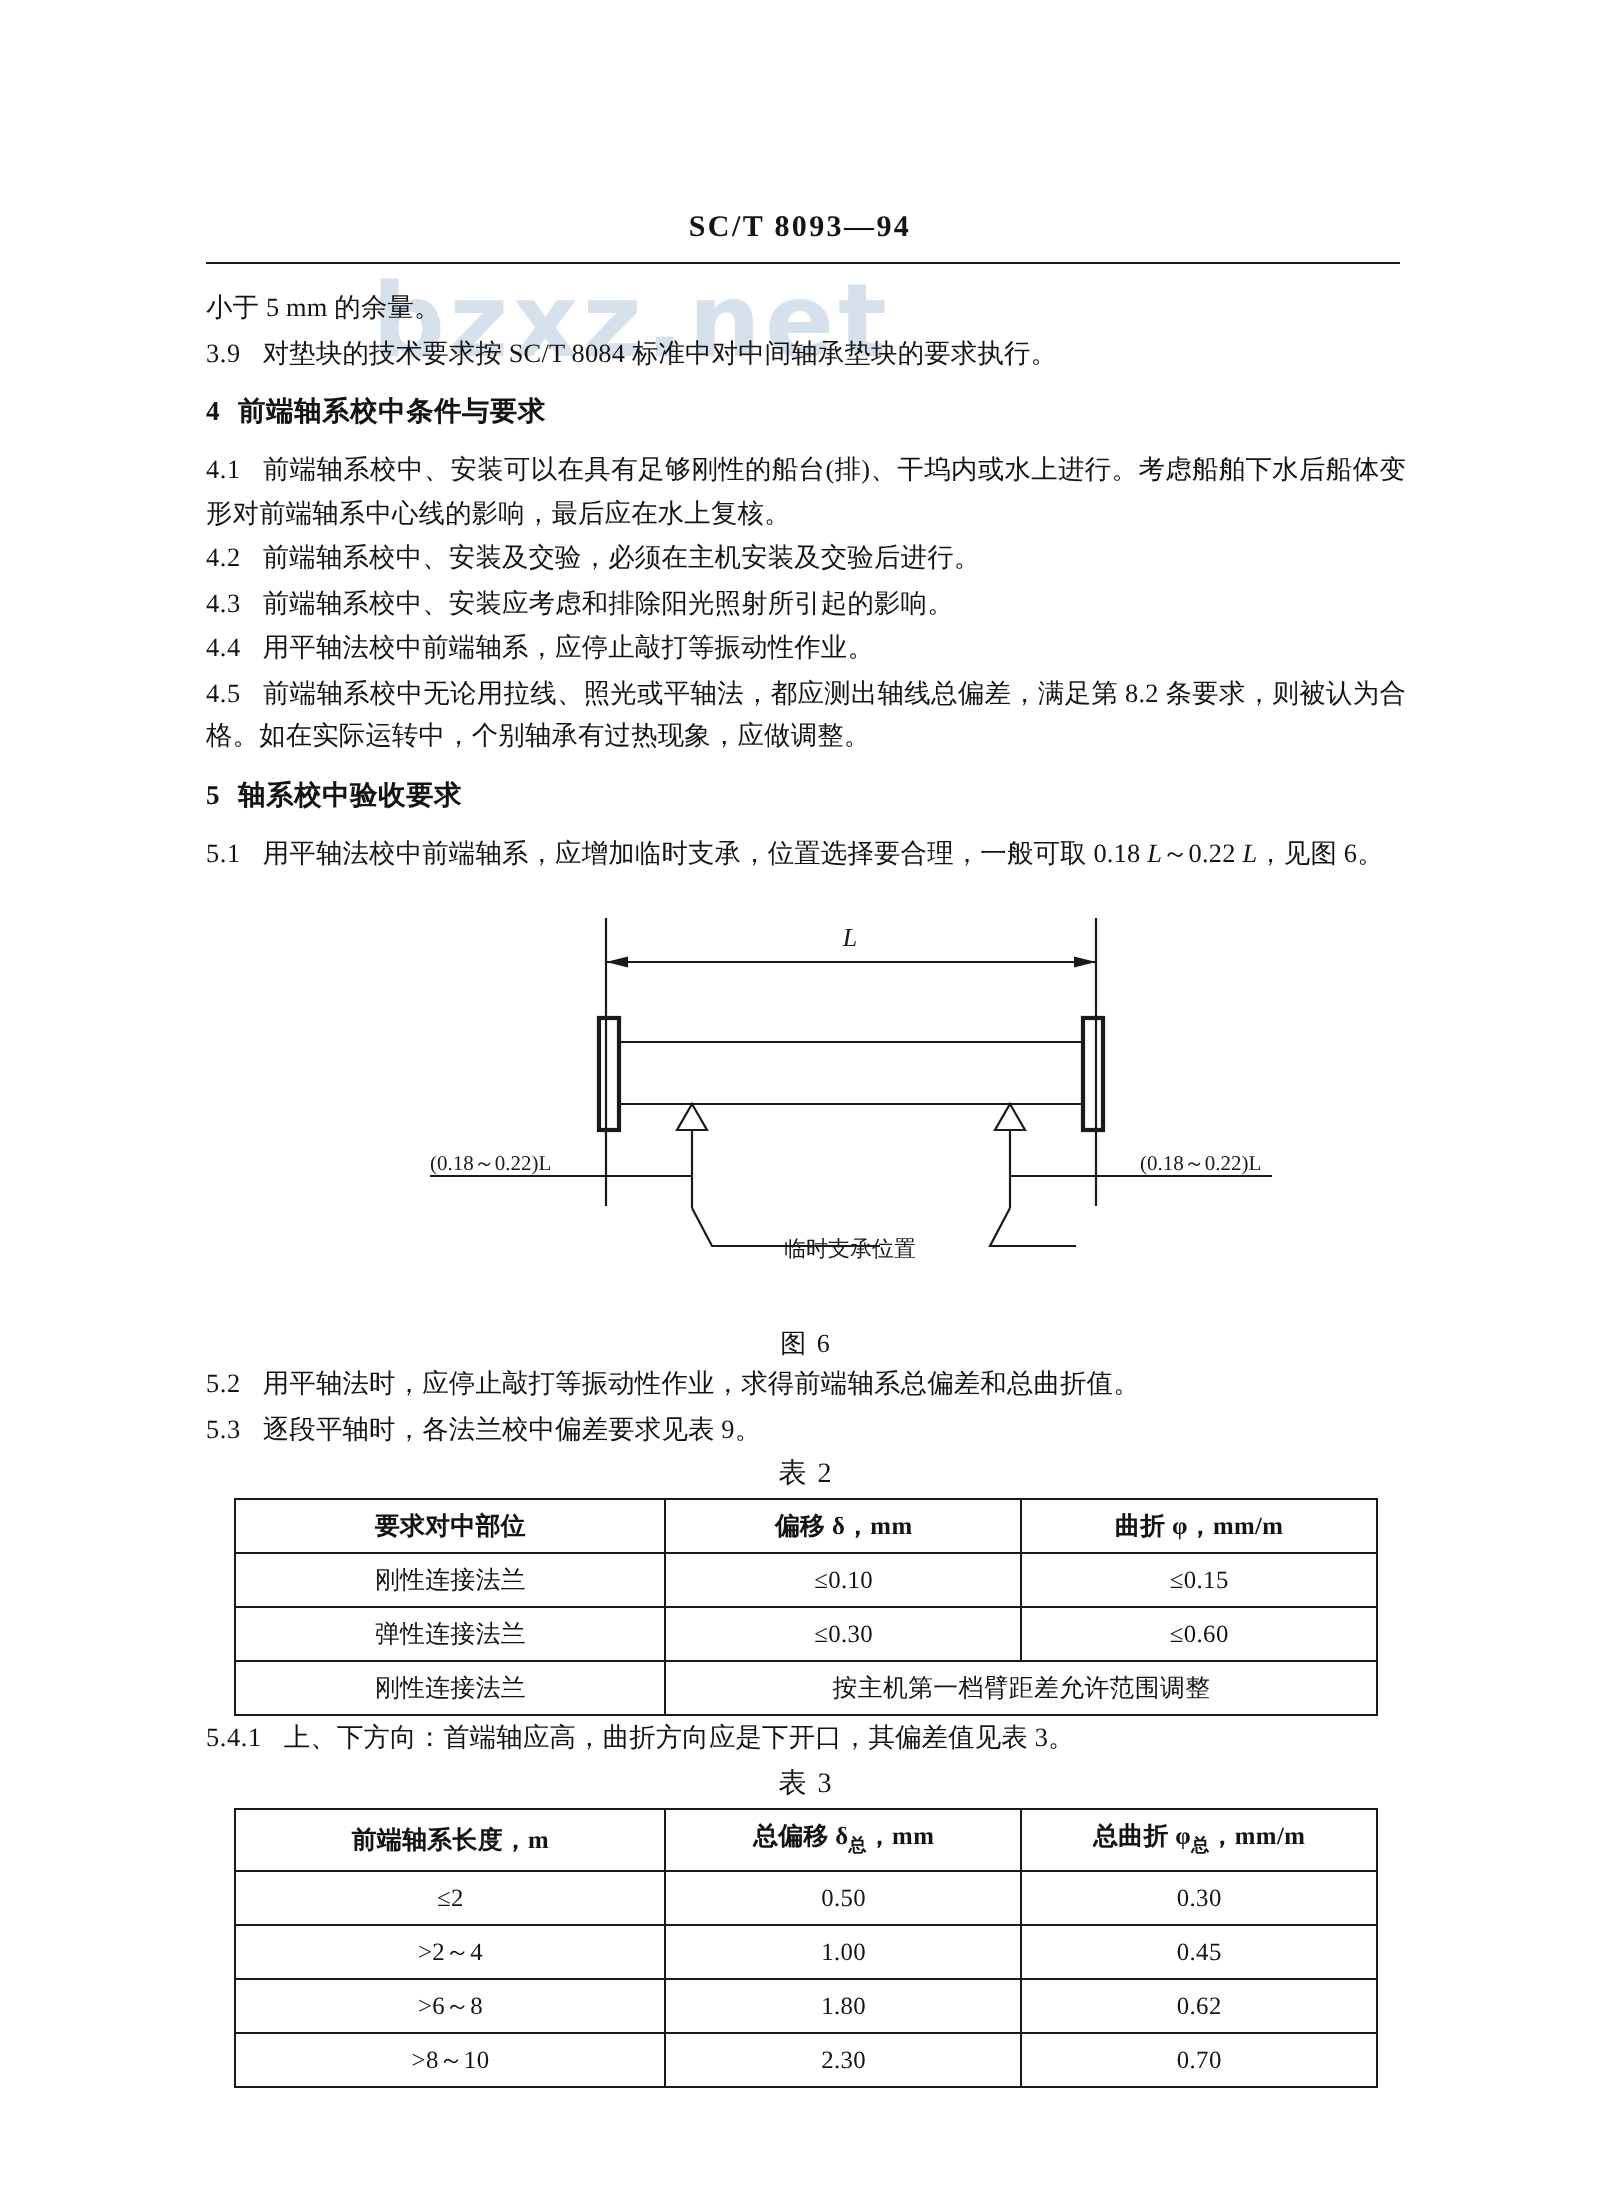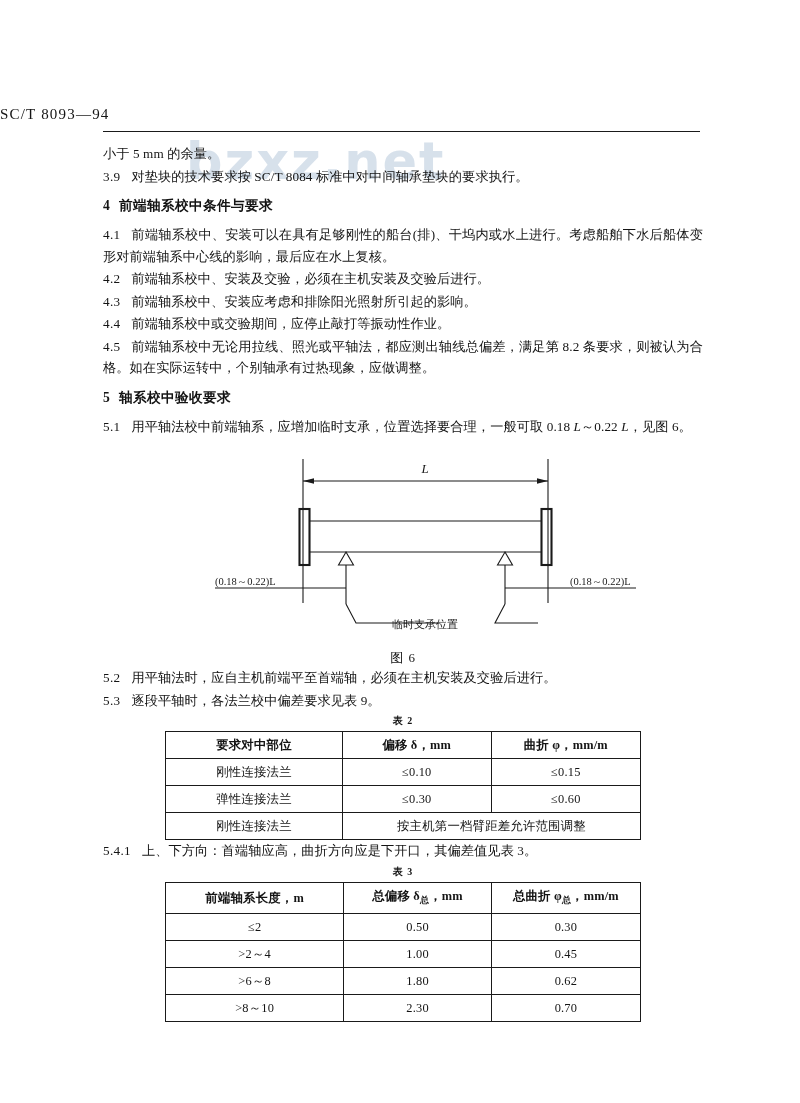--- a/index.html
+++ b/index.html
@@ -37,23 +37,24 @@
     white-space: nowrap;
   }
 
   .content { position: relative; z-index: 2; }
 
   
   .doc-header {
     position: absolute;
     left: 0; right: 0;
     top: 106px;
+    text-align: center;
     font-family: "Liberation Serif", serif;
     font-size: 15px;
-    font-weight: 400;
+    font-weight: 700;
     letter-spacing: 1.2px;
   }
   .header-rule {
     position: absolute;
     left: 103px;
     top: 131px;
     width: 597px;
     height: 0;
     border-top: 1.6px solid #1a1a1a;
   }
@@ -94,35 +95,34 @@
 
   
   .figure-wrap {
     position: relative;
     height: 196px;
     margin-top: 14px;
   }
   .figure-caption {
     text-align: center;
     font-size: 13px;
-    margin-top: 2px;
+    margin-top: 16px;
     letter-spacing: 1px;
   }
 
   
   .table-title {
     text-align: center;
-    font-size: 10px;
+    font-size: 14px;
     letter-spacing: 1px;
     margin: 3px 0 3px 0;
-    font-weight: bold;
   }
   table.std {
     border-collapse: collapse;
-    width: 476px;
+    width: 572px;
     margin: 0 auto;
     font-size: 12.4px;
   }
   table.std th, table.std td {
     border: 1px solid #1a1a1a;
     text-align: center;
     padding: 5px 4px 5px 4px;
     font-weight: normal;
     line-height: 16px;
     letter-spacing: 0.2px;
@@ -152,21 +152,21 @@
       <p class="para"><span class="num">3.9</span><span class="gap"></span><span>对垫块的技术要求按 SC/T 8084 标准中对中间轴承垫块的要求执行。</span></p>
 
       <h3 class="sec"><span class="num">4</span><span class="gap"></span><span>前端轴系校中条件与要求</span></h3>
 
       <p class="para"><span class="num">4.1</span><span class="gap"></span><span>前端轴系校中、安装可以在具有足够刚性的船台(排)、干坞内或水上进行。考虑船舶下水后船体变形对前端轴系中心线的影响，最后应在水上复核。</span></p>
 
       <p class="para"><span class="num">4.2</span><span class="gap"></span><span>前端轴系校中、安装及交验，必须在主机安装及交验后进行。</span></p>
 
       <p class="para"><span class="num">4.3</span><span class="gap"></span><span>前端轴系校中、安装应考虑和排除阳光照射所引起的影响。</span></p>
 
-      <p class="para"><span class="num">4.4</span><span class="gap"></span><span>前端轴系校中或交验期间，应停止敲打等振动性作业。</span></p>
+      <p class="para"><span class="num">4.4</span><span class="gap"></span><span>用平轴法校中前端轴系，应停止敲打等振动性作业。</span></p>
 
       <p class="para"><span class="num">4.5</span><span class="gap"></span><span>前端轴系校中无论用拉线、照光或平轴法，都应测出轴线总偏差，满足第 8.2 条要求，则被认为合格。如在实际运转中，个别轴承有过热现象，应做调整。</span></p>
 
       <h3 class="sec"><span class="num">5</span><span class="gap"></span><span>轴系校中验收要求</span></h3>
 
       <p class="para"><span class="num">5.1</span><span class="gap"></span><span>用平轴法校中前端轴系，应增加临时支承，位置选择要合理，一般可取 0.18 </span><span class="it">L</span><span>～0.22 </span><span class="it">L</span><span>，见图 6。</span></p>
 
       <div class="figure-wrap">
         <svg width="600" height="190" viewBox="0 0 600 190">
           <g fill="none" stroke="#1a1a1a" stroke-width="1.1">
@@ -209,21 +209,21 @@
           <text x="112" y="134" font-family="Liberation Serif, serif" font-size="10.5" fill="#1a1a1a">(0.18～0.22)L</text>
 
           <text x="467" y="134" font-family="Liberation Serif, serif" font-size="10.5" fill="#1a1a1a">(0.18～0.22)L</text>
 
           <text x="322" y="177" font-family="Liberation Serif, serif" font-size="11" text-anchor="middle" fill="#1a1a1a">临时支承位置</text>
         </svg>
       </div>
 
       <div class="figure-caption">图 6</div>
 
-      <p class="para"><span class="num">5.2</span><span class="gap"></span><span>用平轴法时，应自主机前端平至首端轴，必须在主机安装及交验后进行。</span></p>
+      <p class="para"><span class="num">5.2</span><span class="gap"></span><span>用平轴法时，应停止敲打等振动性作业，求得前端轴系总偏差和总曲折值。</span></p>
 
       <p class="para"><span class="num">5.3</span><span class="gap"></span><span>逐段平轴时，各法兰校中偏差要求见表 9。</span></p>
 
       <div class="table-title">表 2</div>
       <table class="std">
         <colgroup>
             <col class="c1">
             <col class="c2">
             <col class="c3">
           </colgroup>

